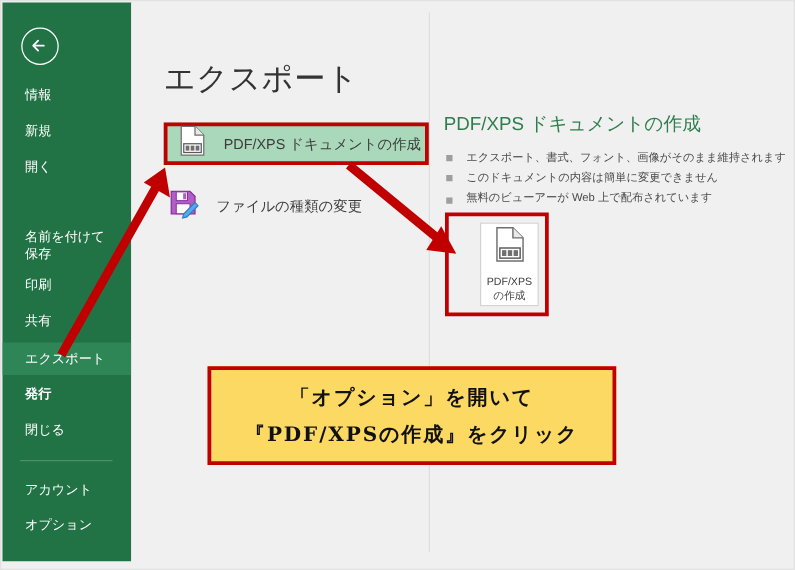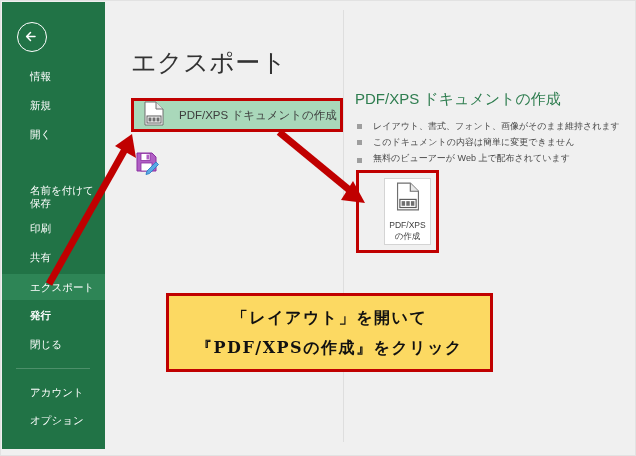--- a/index.html
+++ b/index.html
@@ -43,21 +43,21 @@
   }
   #back-btn svg { display: block; }
 
   .nav-item {
     position: absolute;
     left: 0;
     width: 113px;
     color: #ffffff;
     font-size: 10.5px;
     line-height: 12.5px;
-    padding-left: 28px;
+    padding-left: 18px;
     box-sizing: border-box;
     white-space: pre-line;
   }
   .nav-item.active {
     background: #2e8556;
   }
   .nav-divider {
     position: absolute;
     left: 14px;
     width: 74px;
@@ -277,27 +277,28 @@
     <div class="opt-row" id="opt-filetype">
       <span>
         <svg width="24" height="24" viewBox="0 0 24 24">
           <path d="M2 2 H17 L21 6 V20 H2 Z" fill="#b05fc4" stroke="#8a2fa0" stroke-width="1"></path>
           <rect x="6" y="2.5" width="9" height="7" fill="#ffffff" stroke="#8a2fa0" stroke-width="0.8"></rect>
           <rect x="11.5" y="3.6" width="2.5" height="4.8" fill="#b05fc4"></rect>
           <rect x="6" y="12" width="11" height="8" fill="#ffffff" stroke="#8a2fa0" stroke-width="0.8"></rect>
           <path d="M21 11 L12 20 L11 23.5 L14.5 22.5 L23.5 13.5 Z" fill="#5aa9e6" stroke="#2b7fc4" stroke-width="0.9"></path>
         </svg>
       </span>
+      <span class="opt-label">ファイルの種類の変更</span>
     </div>
 
     <div id="detail-title">PDF/XPS ドキュメントの作成</div>
 
     <div class="bullet-row" style="top:118px;">
       <span class="bullet-mark"></span>
-      <span>レイアウト、書式、フォント、画像がそのまま維持されます</span>
+      <span>エクスポート、書式、フォント、画像がそのまま維持されます</span>
     </div>
     <div class="bullet-row" style="top:134px;">
       <span class="bullet-mark"></span>
       <span>このドキュメントの内容は簡単に変更できません</span>
     </div>
     <div class="bullet-row" style="top:150px;align-items:center;">
       <span class="bullet-mark"></span>
       <span>無料のビューアーが Web 上で配布されています</span>
     </div>
 
@@ -312,21 +313,21 @@
             <rect x="9.5" y="16.5" width="3" height="4" fill="#6f6f6f"></rect>
             <rect x="13.5" y="16.5" width="3" height="4" fill="#6f6f6f"></rect>
           </svg>
         </span>
         <span id="create-btn-label">PDF/XPS
 の作成</span>
       </div>
     </div>
 
     <div id="callout">
-      <div class="callout-line">「レイアウト」を開いて</div>
+      <div class="callout-line">「オプション」を開いて</div>
       <div class="callout-line">『PDF/XPSの作成』をクリック</div>
     </div>
   </div>
 
   <svg id="arrows" viewBox="0 0 636 456">
 
     <g>
       <line x1="48" y1="283" x2="127" y2="143" stroke="#c00000" stroke-width="7" stroke-linecap="butt"></line>
       <polygon points="131,133 135,157 114,145" fill="#c00000"></polygon>
     </g>

